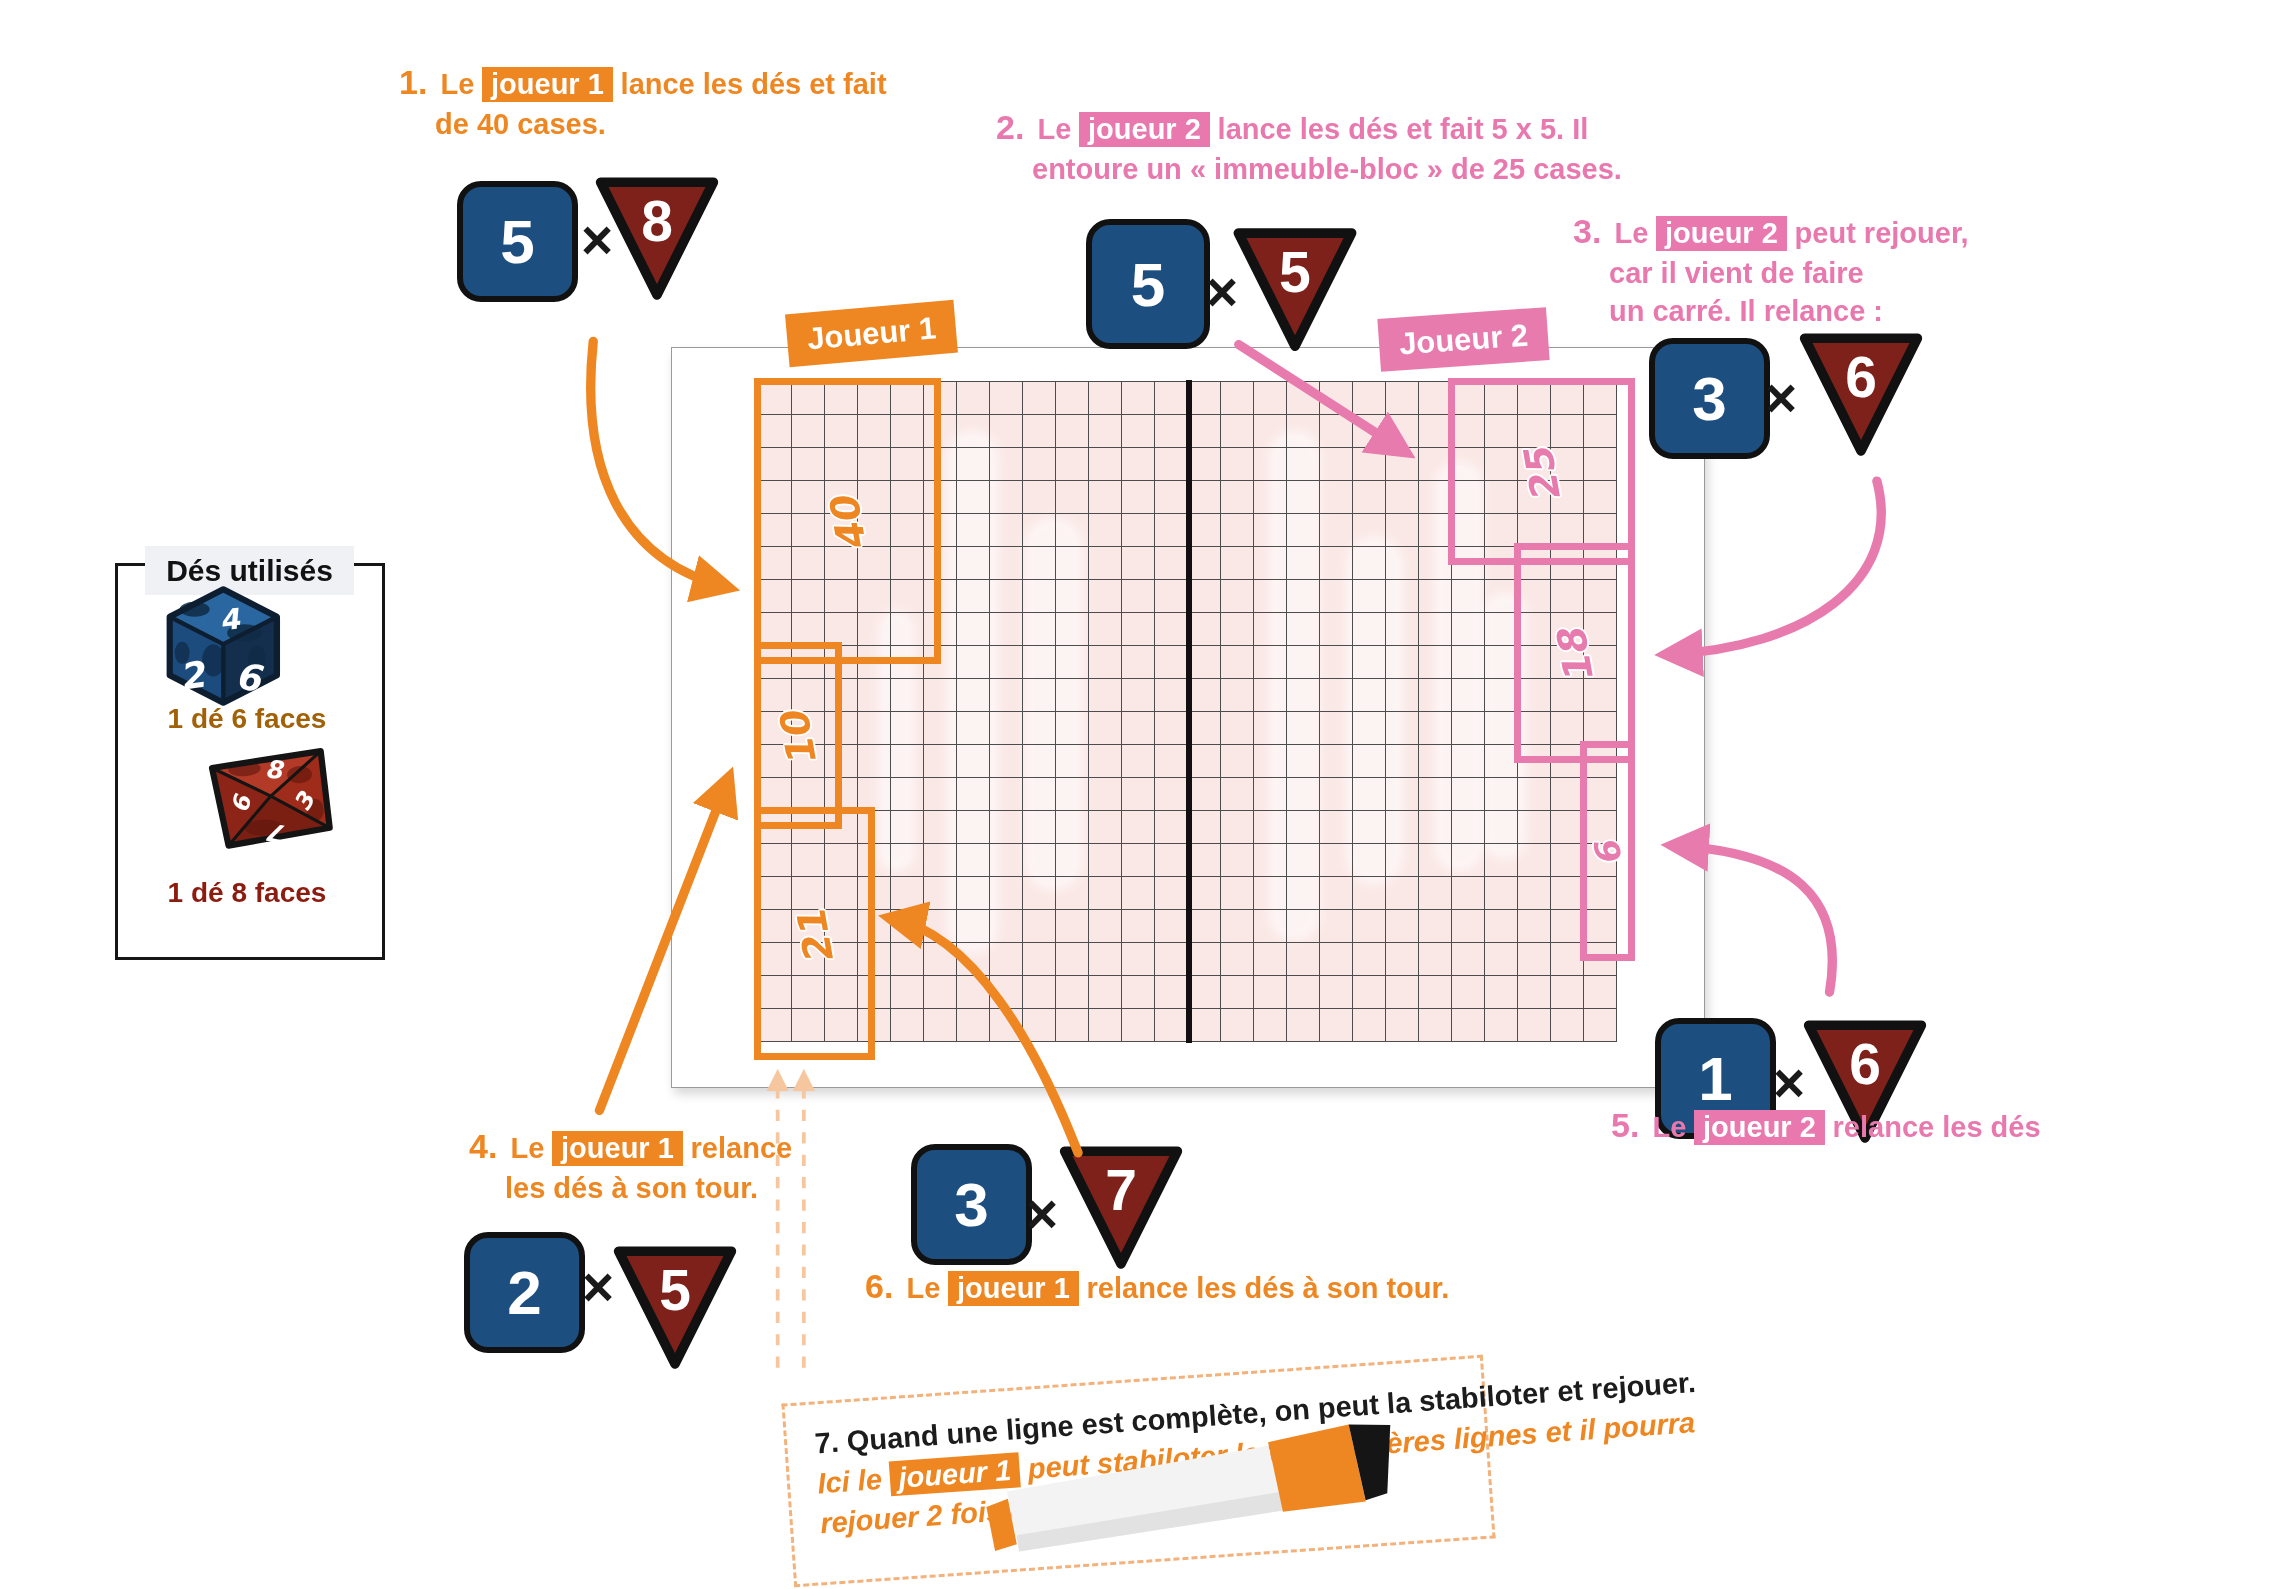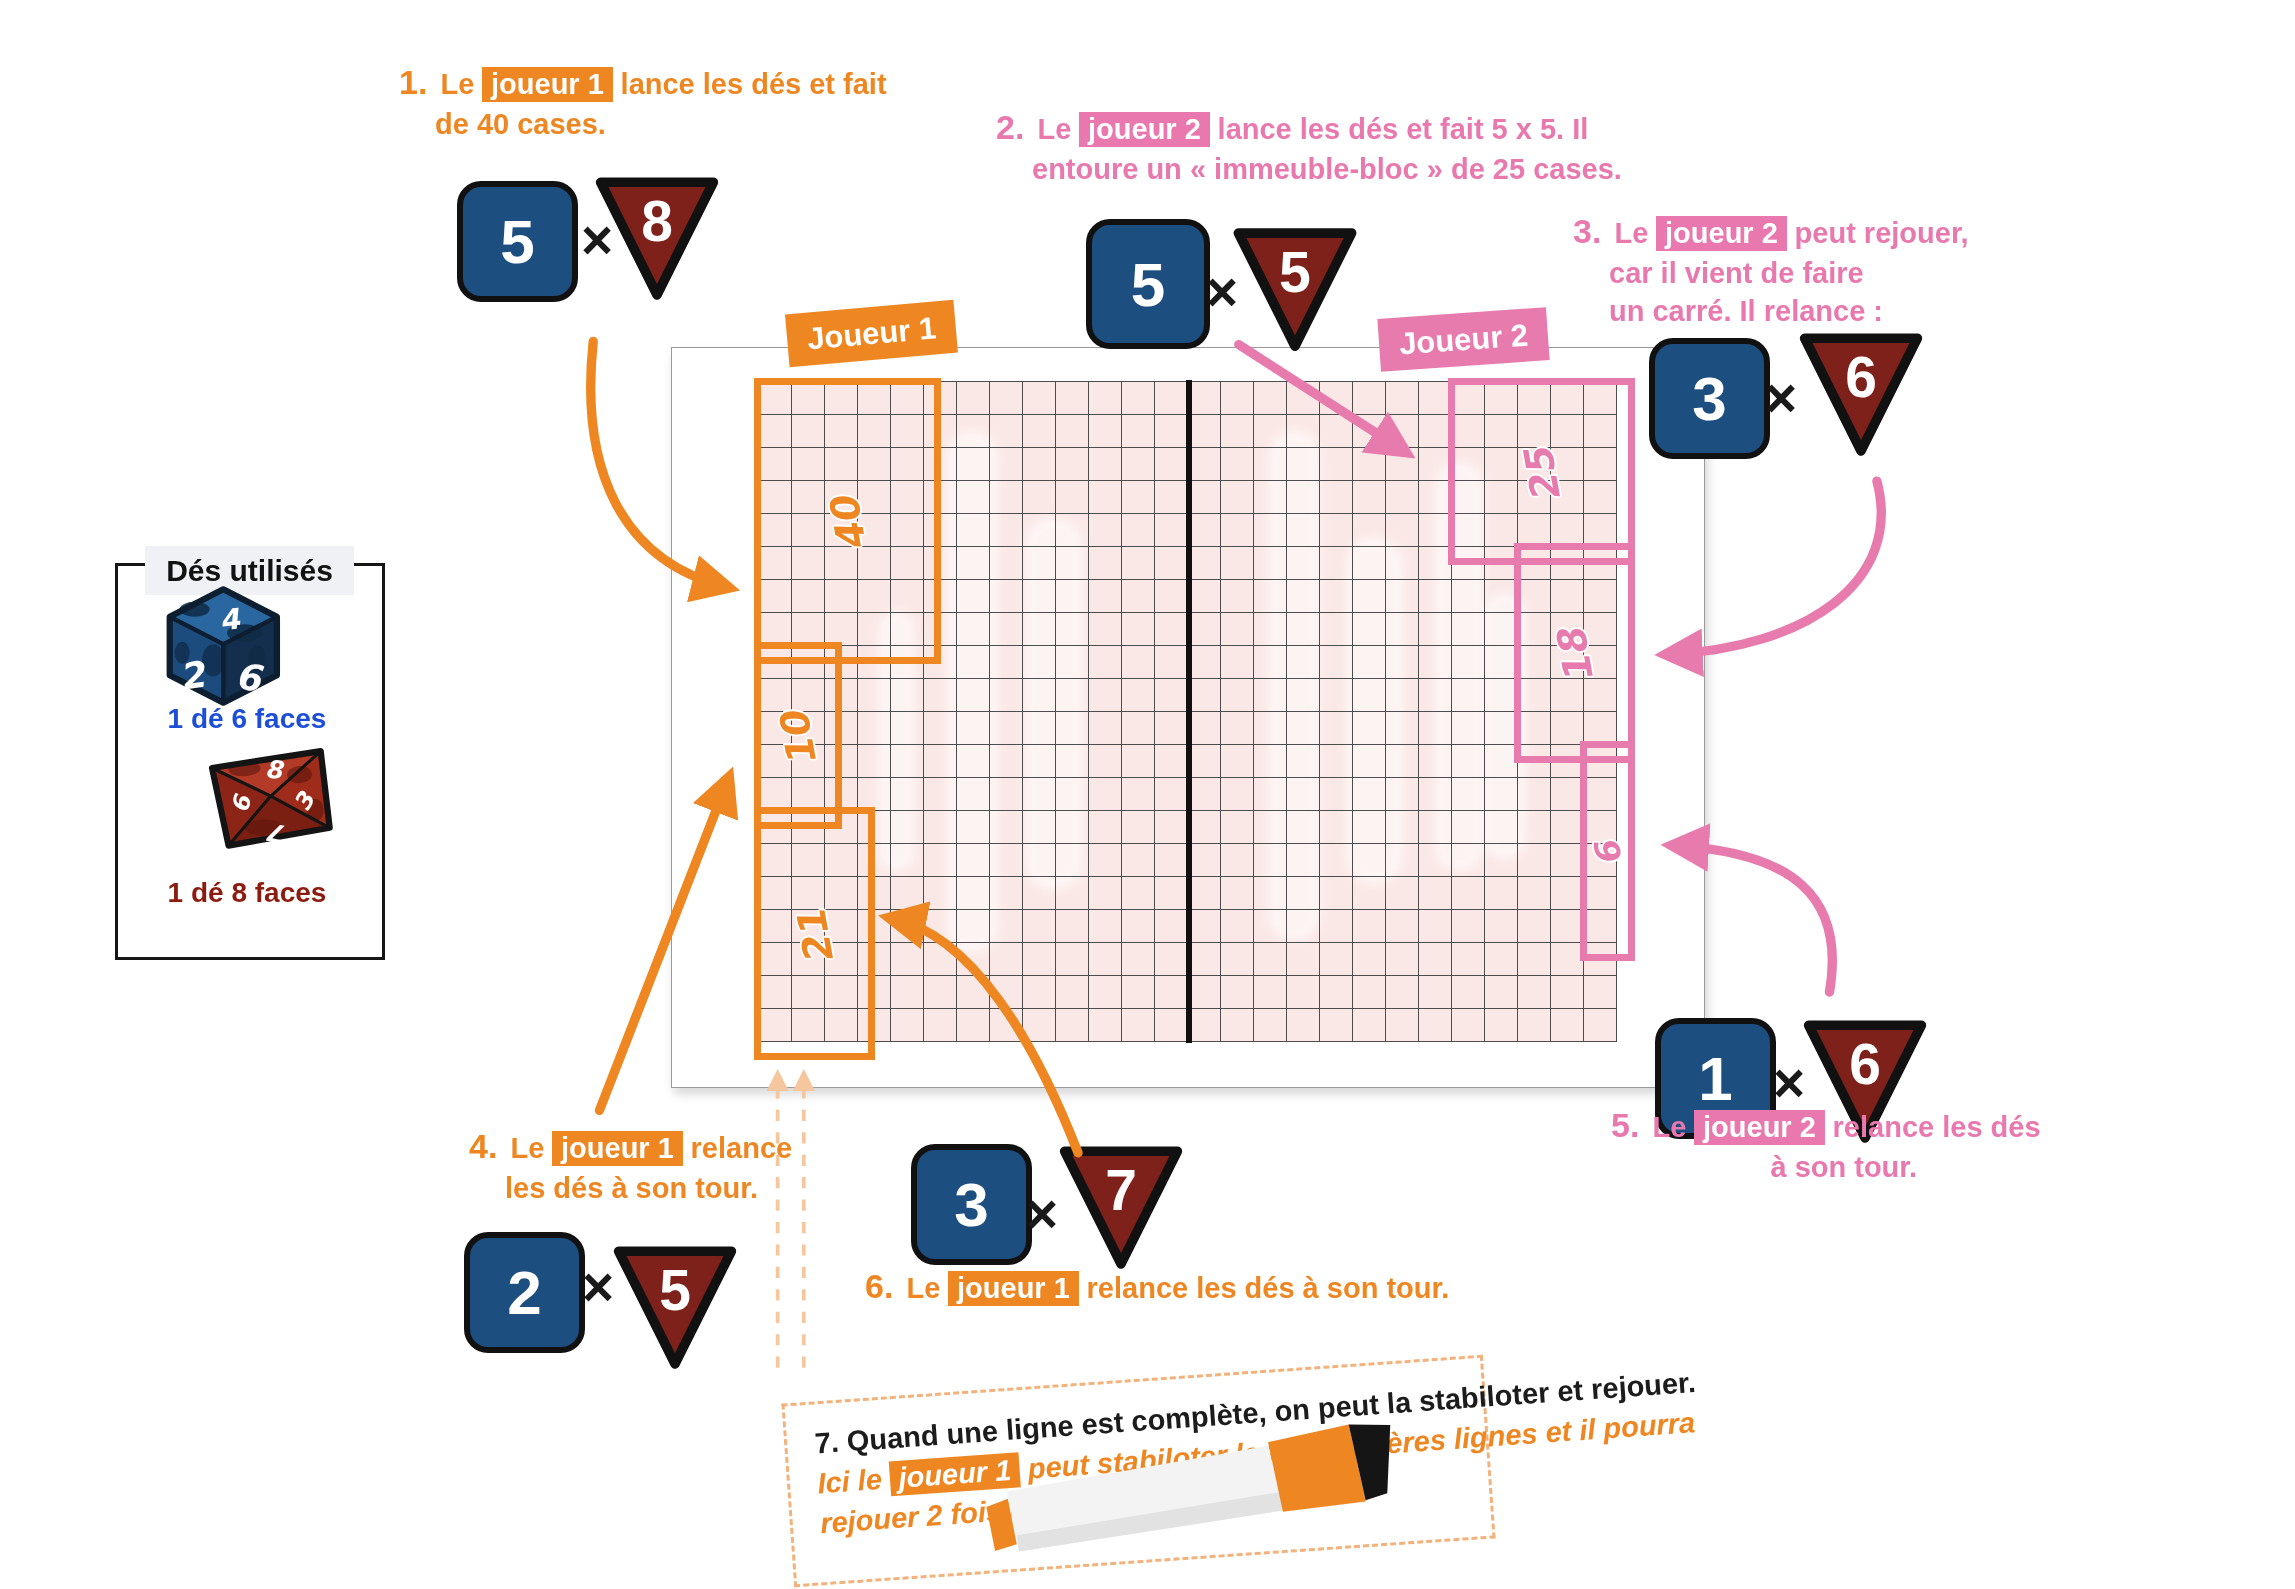--- a/index.html
+++ b/index.html
@@ -49,21 +49,21 @@
   .tri{position:absolute;width:130px;height:134px;}
   .tri text{font-family:"Liberation Sans",sans-serif;font-weight:bold;fill:#fff;}
 
   
   .side-box{left:115px;top:563px;width:264px;height:391px;background:#fff;
             border:3.1px solid #161616;}
   .side-title{left:145px;top:546px;width:209px;height:49px;background:#EFF1F5;
     color:#121212;font-size:30px;font-weight:bold;display:flex;
     align-items:center;justify-content:center;}
   .side-label{left:115px;width:264px;text-align:center;font-size:28px;font-weight:bold;}
-  .lbl-d6{top:703px;color:#1d4ed8;} .lbl-d8{top:877px;color:#8C1C10;}
+  .lbl-d6{top:703px;color:#a16207;} .lbl-d8{top:877px;color:#8C1C10;}
   .svgtxt{font-family:"DejaVu Sans",sans-serif;font-weight:bold;font-style:italic;fill:#fff;}
 
   
   .rulebox{left:787px;top:1379px;width:703px;height:184px;
     border:3.7px dashed #F3B27B;transform:rotate(-4deg);padding:18.7px 27.4px 0 27.4px;
     box-sizing:border-box;font-size:29px;font-weight:bold;line-height:1.38;white-space:nowrap;}
   .rb-l1{color:#1c1c1c;} .rb-rest{color:#EE8722;font-style:italic;}
   .pen{left:980px;top:1416px;width:455px;height:131px;transform:rotate(-8deg);}
 </style>
 </head>
@@ -217,21 +217,20 @@
     <span class="tag o-tag">joueur 1</span>
     <span>relance</span></div>
   <div class="indent">les dés à son tour.</div>
 </div>
 
 <div class="abs step pinktx" style="left:1611px;top:1103px;text-align:center;">
   <div><span class="num">5.</span>
     <span>Le</span>
     <span class="tag p-tag">joueur 2</span>
     <span>relance les dés</span></div>
-  <div class="indent">à son tour.</div>
 </div>
 
 <div class="abs step orange" style="left:865px;top:1264px;">
   <div><span class="num">6.</span>
     <span>Le</span>
     <span class="tag o-tag">joueur 1</span>
     <span>relance les dés à son tour.</span></div>
 </div>
 
 <div class="abs rulebox">

